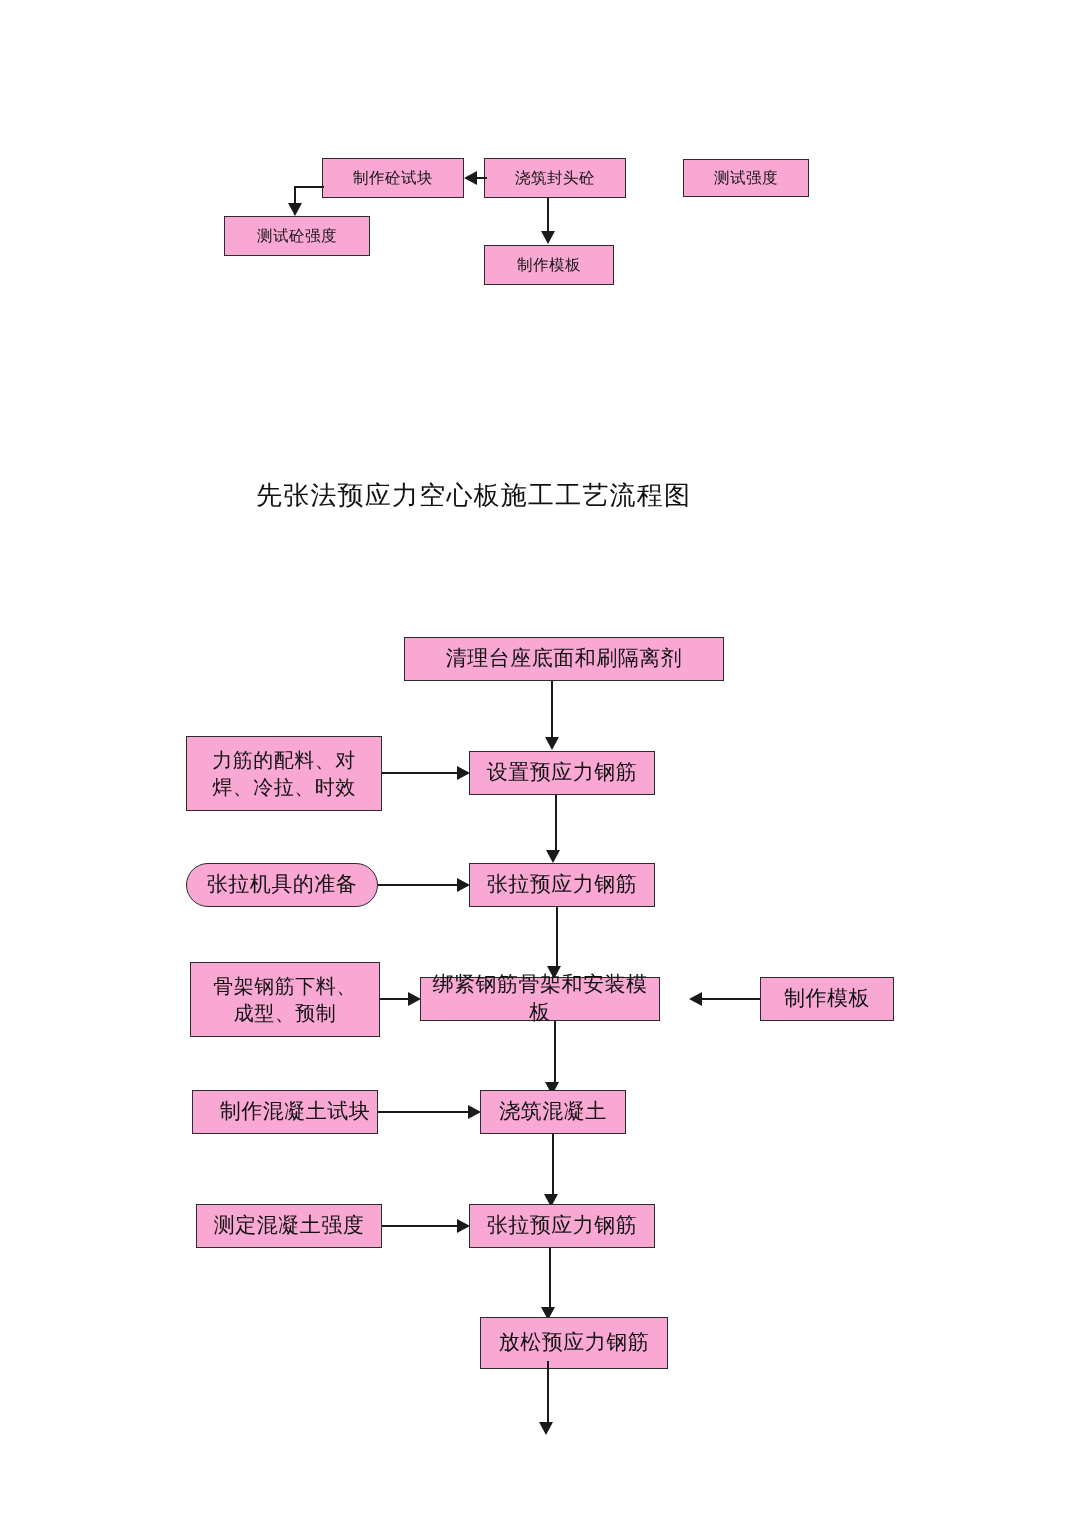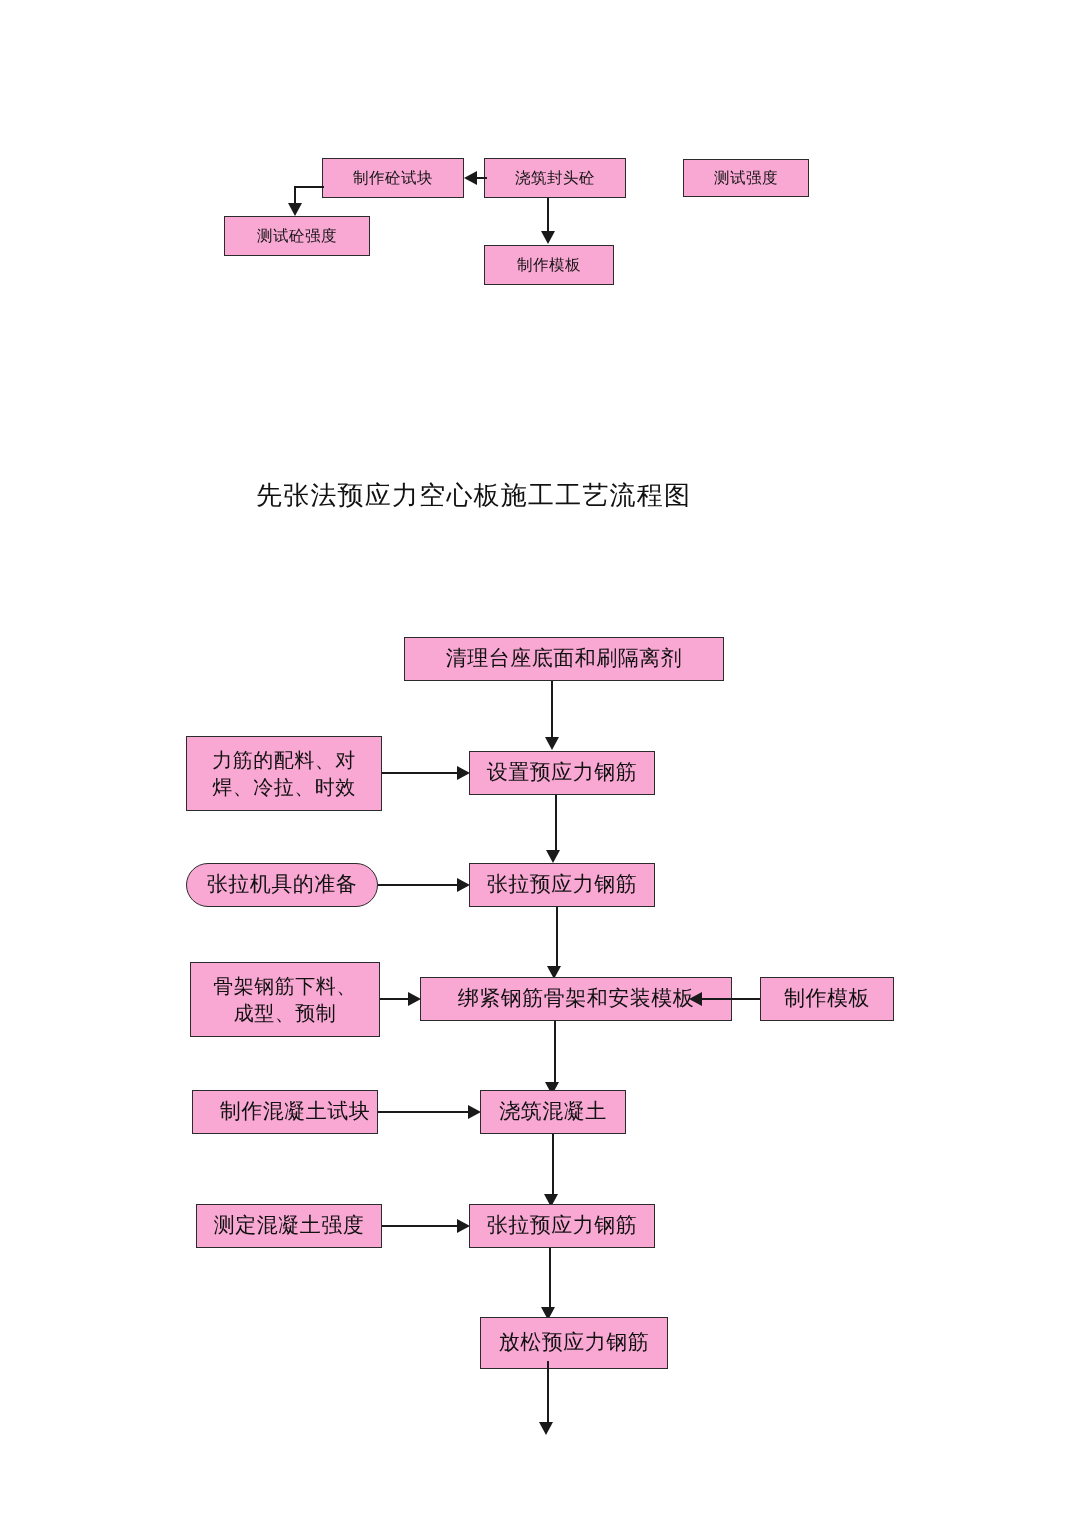--- a/index.html
+++ b/index.html
@@ -143,21 +143,21 @@
   <div class="arrow-right" style="left:457px; top:878px;"></div>
 
   <div class="vline" style="left:556px; top:907px; width:2.4px; height:62px;"></div>
   <div class="arrow-down" style="left:547px; top:966px;"></div>
 
   <div class="node main" style="left:190px; top:962px; width:190px; height:75px; font-size:20px;">
     <span class="txt">骨架钢筋下料、
 成型、预制</span>
   </div>
 
-  <div class="node main" style="left:420px; top:977px; width:312px; height:44px;">
+  <div class="node main" style="left:420px; top:977px; width:240px; height:44px;">
     <span class="txt">绑紧钢筋骨架和安装模板</span>
   </div>
 
   <div class="node main" style="left:760px; top:977px; width:134px; height:44px;">
     <span class="txt">制作模板</span>
   </div>
 
   <div class="hline" style="left:380px; top:998px; width:31px;"></div>
   <div class="arrow-right" style="left:408px; top:992px;"></div>
 

